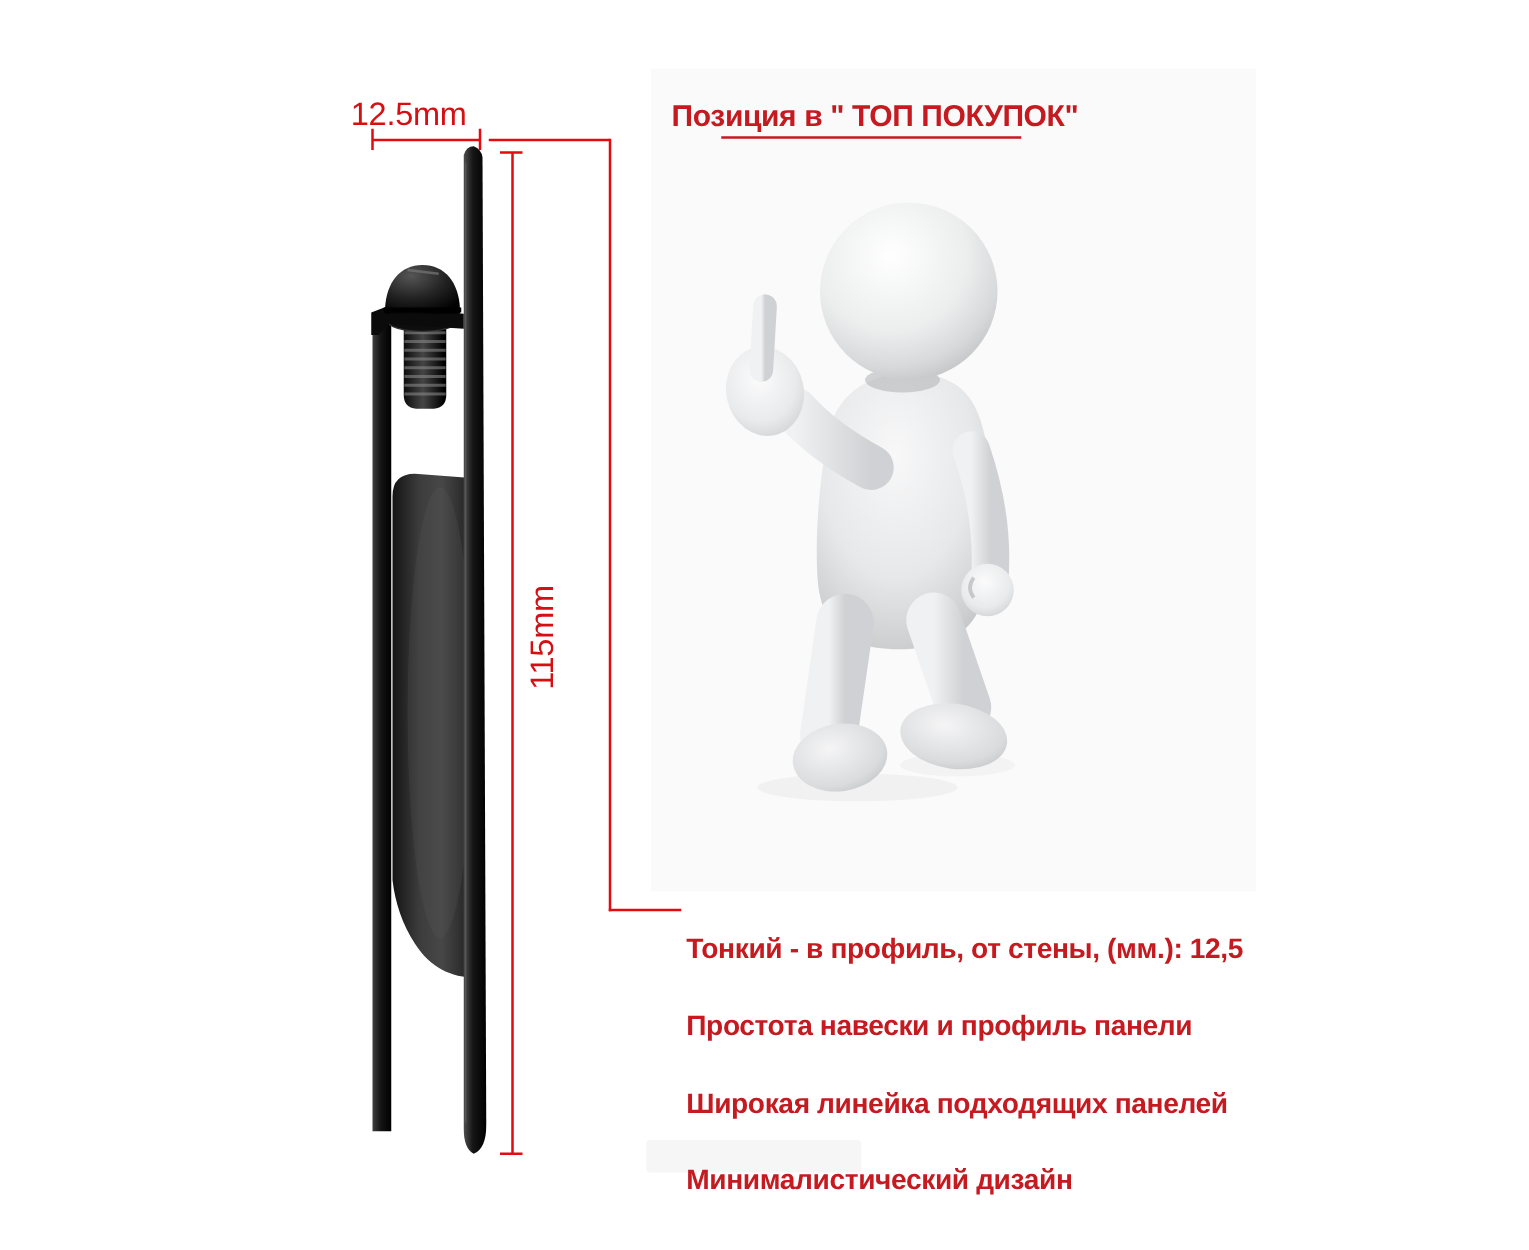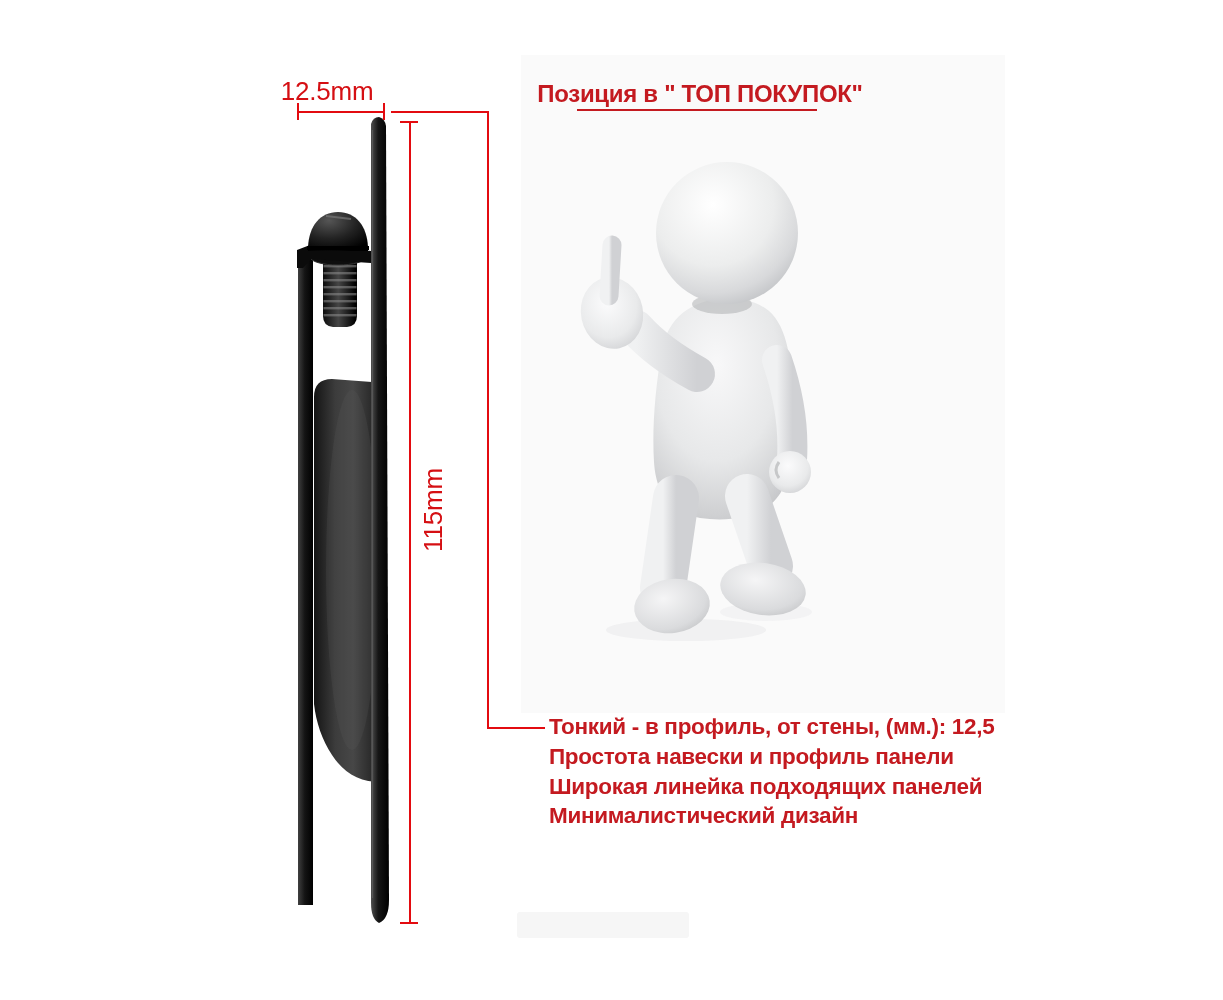--- a/index.html
+++ b/index.html
@@ -16,21 +16,21 @@
   }
   .dim-label.vert{transform:rotate(-90deg);transform-origin:center center;}
   .headline{
     position:absolute;left:455px;top:80px;width:490px;text-align:center;
     color:var(--text-red,#c41a20);font-size:24px;font-weight:bold;letter-spacing:-0.3px;white-space:nowrap;
   }
   .headline-underline{position:absolute;left:577px;top:109px;width:240px;height:2px;background:var(--text-red,#c41a20);}
   .features{position:absolute;left:549px;top:712px;}
   .feature-item{
     color:var(--text-red,#c41a20);font-size:22.5px;font-weight:bold;line-height:29.8px;
-    letter-spacing:-0.3px;white-space:nowrap;
+    letter-spacing:-0.3px;white-space:nowrap;margin-top:32px;
   }
   svg{position:absolute;display:block;}
 </style>
 </head>
 <body>
 
 <div class="canvas">
 
   <div class="figure-tint"></div>
   <div class="smudge"></div>

